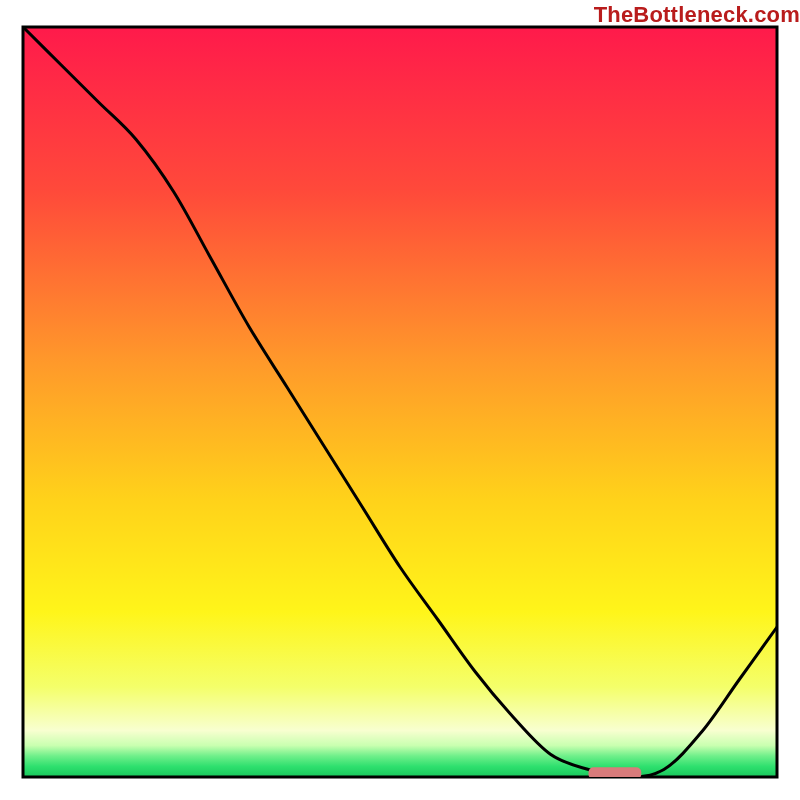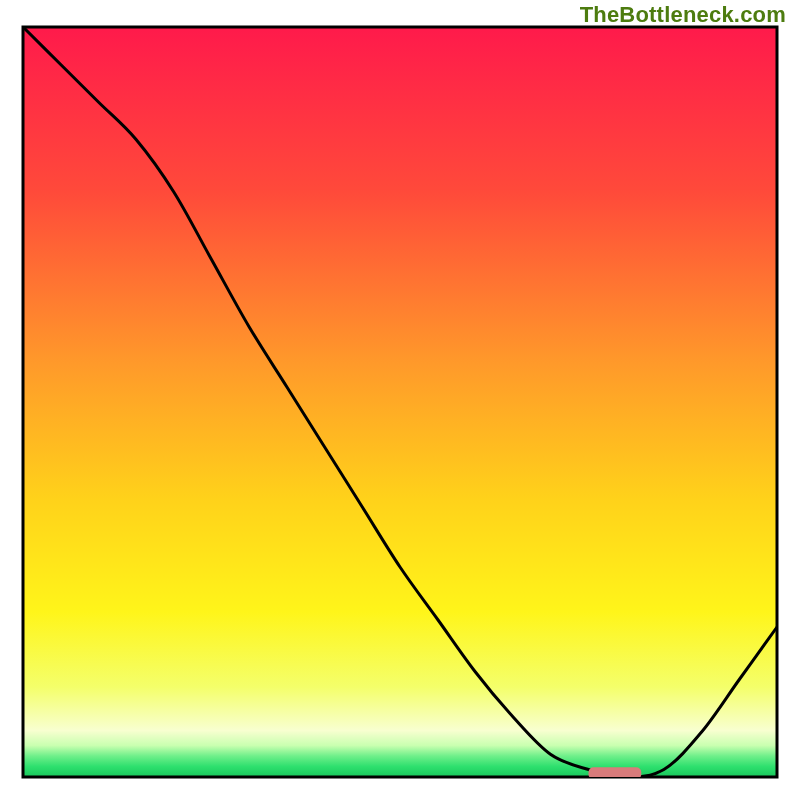--- a/index.html
+++ b/index.html
@@ -11,24 +11,24 @@
     font-family: Arial, Helvetica, sans-serif;
   }
   .frame {
     position: relative;
     width: 800px;
     height: 800px;
   }
   .watermark {
     position: absolute;
     top: 2px;
-    right: 14px;
+    right: 0;
     font-size: 22px;
     font-weight: 600;
-    color: #4d7c0f;
+    color: #b91c1c;
     letter-spacing: 0.2px;
   }
   svg {
     position: absolute;
     left: 0;
     top: 0;
   }
 </style>
 </head>
 <body>

